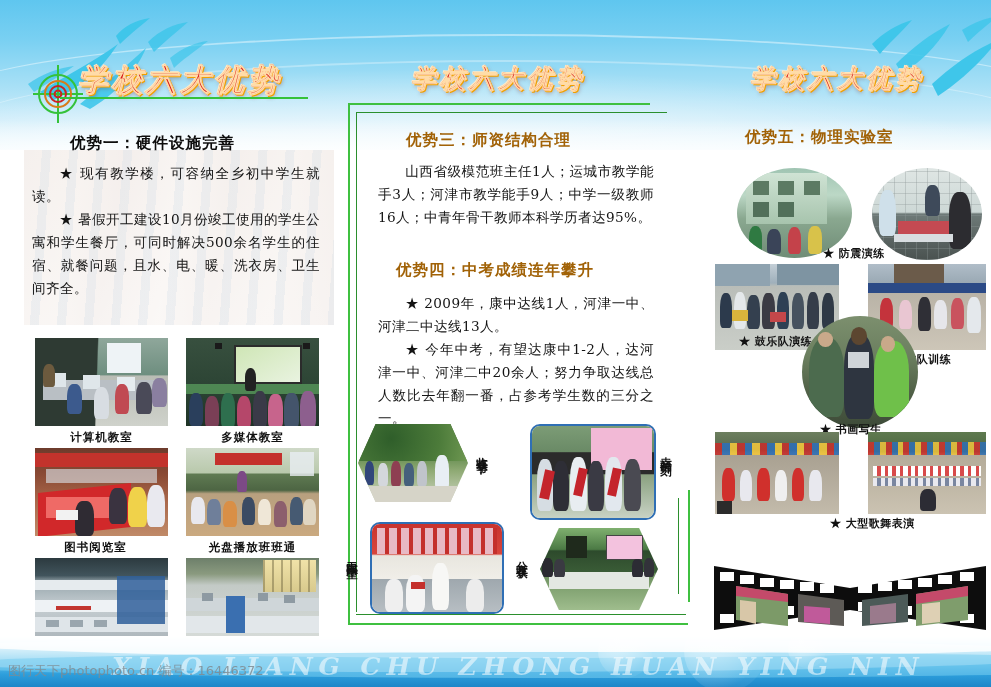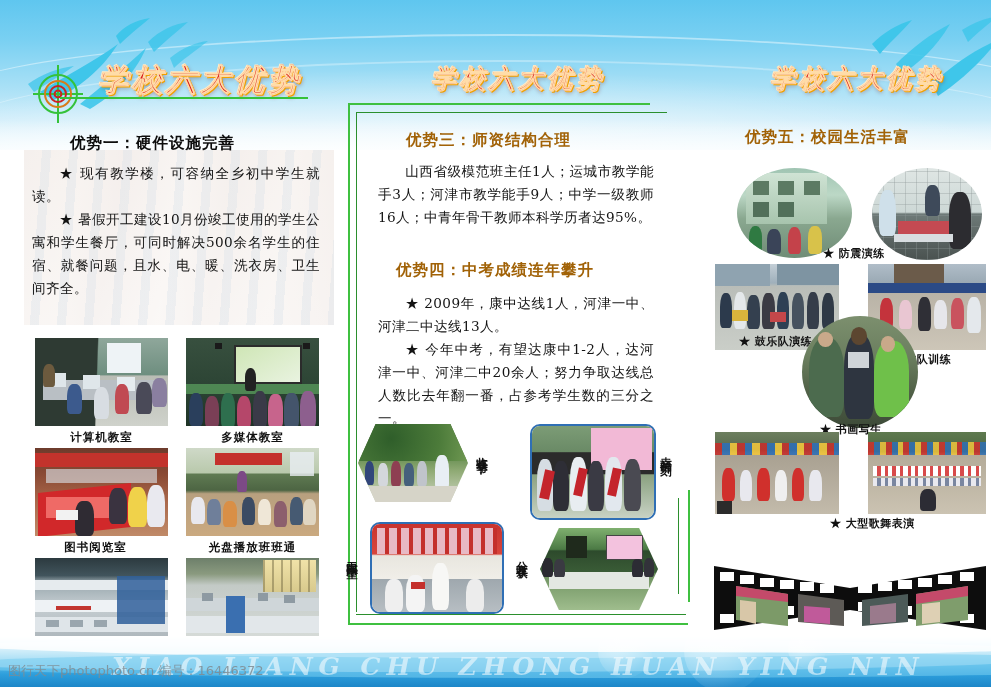--- a/index.html
+++ b/index.html
@@ -59,21 +59,20 @@
     font-family:"DejaVu Serif","Liberation Serif",serif;
     font-weight:bold;font-style:italic;
     color:#d81717;
     letter-spacing:4px;
     white-space:nowrap;
     text-shadow:
       1px 1px 0 #ffd7a0,
       2px 2px 0 #f0a000,
       -1px -1px 0 #ffe9c8,
       2px 3px 4px rgba(120,0,0,.35);
-    margin-left: 20px;
     -webkit-text-stroke:0.6px #ffdca8;
   }
   .t1{font-size:30px;}
   .t2{font-size:25px;}
   .t3{font-size:25px;}
 
   .green-rule{
     position:absolute;height:0;border-top:2px solid #35c23a;
     box-shadow:0 3px 0 -1px rgba(53,194,58,.45);
   }
@@ -394,21 +393,21 @@
     <div style="position:absolute;left:56%;top:8%;width:30%;height:28%;background:#f3c2de;border:1px solid #444;"></div>
     <div style="position:absolute;left:22%;top:10%;width:18%;height:26%;background:#1f2a1c;"></div>
     <div style="position:absolute;left:8%;top:54%;width:84%;height:20%;background:#e3e8e2;"></div>
     <div class="pp" style="left:2%;top:36%;width:9%;height:24%;background:#2a2a30;"></div>
     <div class="pp" style="left:12%;top:38%;width:9%;height:22%;background:#3a3a42;"></div>
     <div class="pp" style="left:88%;top:36%;width:9%;height:24%;background:#32323a;"></div>
     <div class="pp" style="left:78%;top:38%;width:9%;height:22%;background:#2c2c34;"></div>
   </div>
   <div class="cap-v" style="left:514px;top:552px;">分享收获</div>
 
-  <div class="heading blue" style="left:745px;top:127px;">优势五：校园生活丰富</div>
+  <div class="heading blue" style="left:745px;top:127px;">优势五：物理实验室</div>
 
   <div class="ovalphoto" style="left:737px;top:168px;width:115px;height:90px;">
     <div class="sc" style="background:linear-gradient(180deg,#9fc4b2 0%,#bcd8c6 30%,#8aa890 56%,#6f8c76 100%)"></div>
     <div style="position:absolute;left:8%;top:6%;width:70%;height:56%;background:linear-gradient(180deg,#cfe3d4,#a7c4ad);"></div>
     <div style="position:absolute;left:14%;top:14%;width:14%;height:16%;background:#5c7a63;"></div>
     <div style="position:absolute;left:36%;top:14%;width:14%;height:16%;background:#5c7a63;"></div>
     <div style="position:absolute;left:58%;top:14%;width:14%;height:16%;background:#5c7a63;"></div>
     <div style="position:absolute;left:14%;top:38%;width:14%;height:16%;background:#52705a;"></div>
     <div style="position:absolute;left:36%;top:38%;width:14%;height:16%;background:#52705a;"></div>
     <div class="pp" style="left:10%;top:64%;width:12%;height:30%;background:#2f7a42;"></div>

